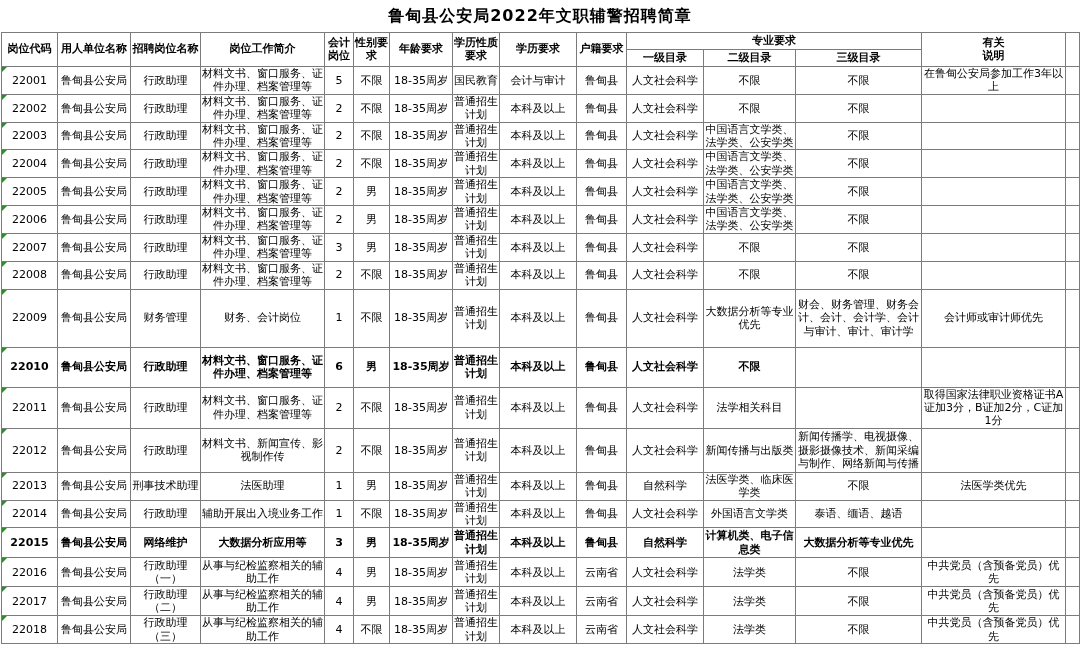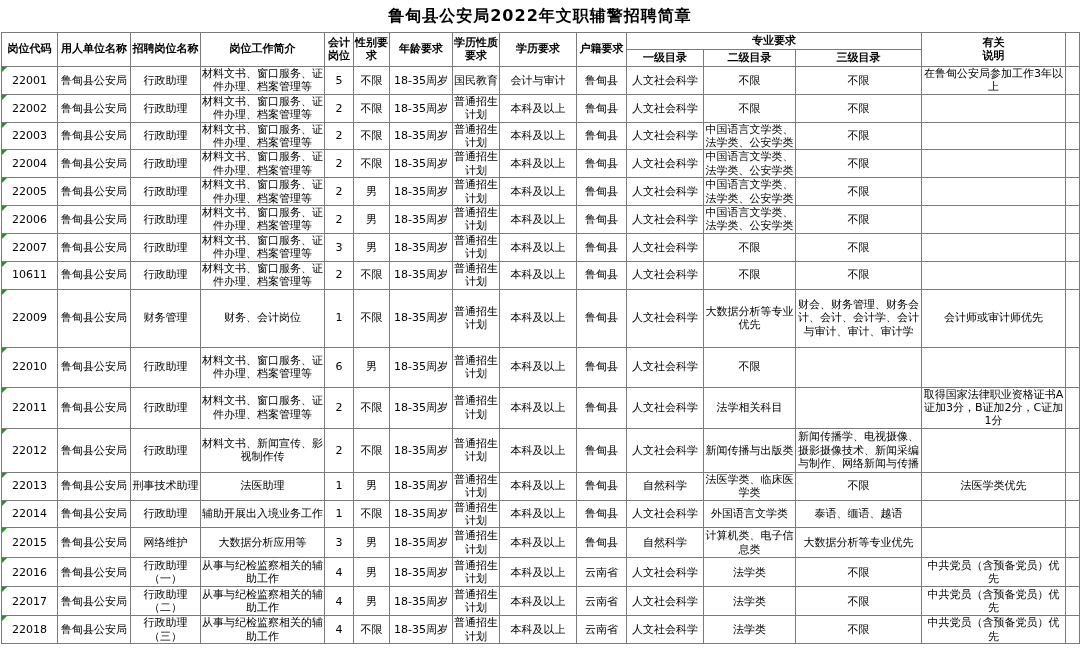--- a/index.html
+++ b/index.html
@@ -40,26 +40,26 @@
     line-height: 1.22;
     overflow: hidden;
   }
   .grid thead th {
     font-weight: bold;
     height: 16px;
     line-height: 1.15;
   }
   .grid tbody tr { height: 19px; }
   .grid tbody tr:nth-child(9)  { height: 58px; }
-  .grid tbody tr:nth-child(10) { height: 40px; }
+  .grid tbody tr:nth-child(10) { height: 40px; font-weight: bold; }
   .grid tbody tr:nth-child(11) { height: 37px; }
   .grid tbody tr:nth-child(12) { height: 44px; }
   .grid tbody tr:nth-child(13),
   .grid tbody tr:nth-child(14) { height: 25px; }
-  .grid tbody tr:nth-child(15) { height: 30px; }
+  .grid tbody tr:nth-child(15) { height: 30px; font-weight: bold; }
   .grid tbody tr:nth-child(16),
   .grid tbody tr:nth-child(17) { height: 29px; }
   .grid tbody tr:nth-child(18) { height: 26px; }
   .grid tbody td:first-child { position: relative; }
   .grid tbody td:first-child::before {
     content: "";
     position: absolute;
     top: 0;
     left: 0;
     width: 0;
@@ -230,21 +230,21 @@
           <td>普通招生计划</td>
           <td>本科及以上</td>
           <td>鲁甸县</td>
           <td>人文社会科学</td>
           <td>不限</td>
           <td>不限</td>
           <td></td>
           <td class="spacer"></td>
         </tr>
         <tr>
-          <td>10611</td>
+          <td>22008</td>
           <td>鲁甸县公安局</td>
           <td>行政助理</td>
           <td>材料文书、窗口服务、证件办理、档案管理等</td>
           <td>2</td>
           <td>不限</td>
           <td>18-35周岁</td>
           <td>普通招生计划</td>
           <td>本科及以上</td>
           <td>鲁甸县</td>
           <td>人文社会科学</td>

